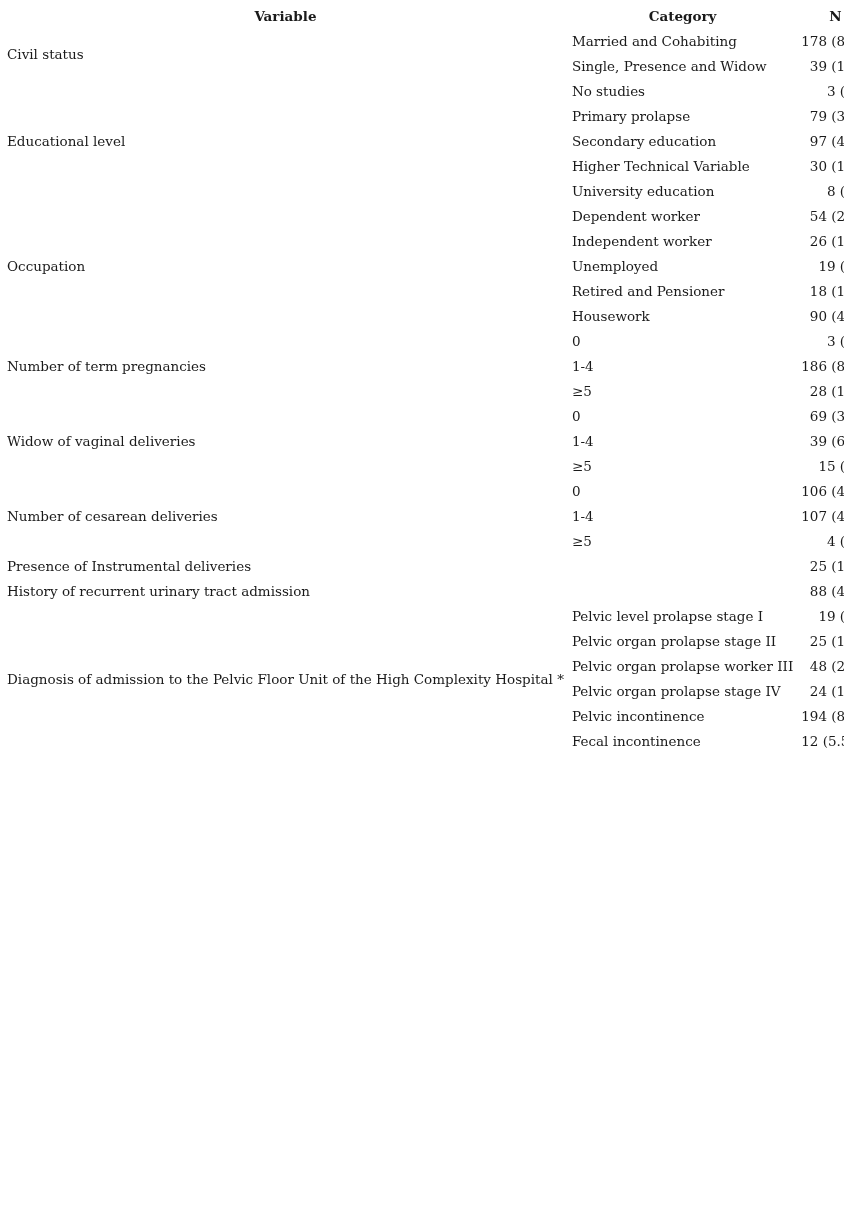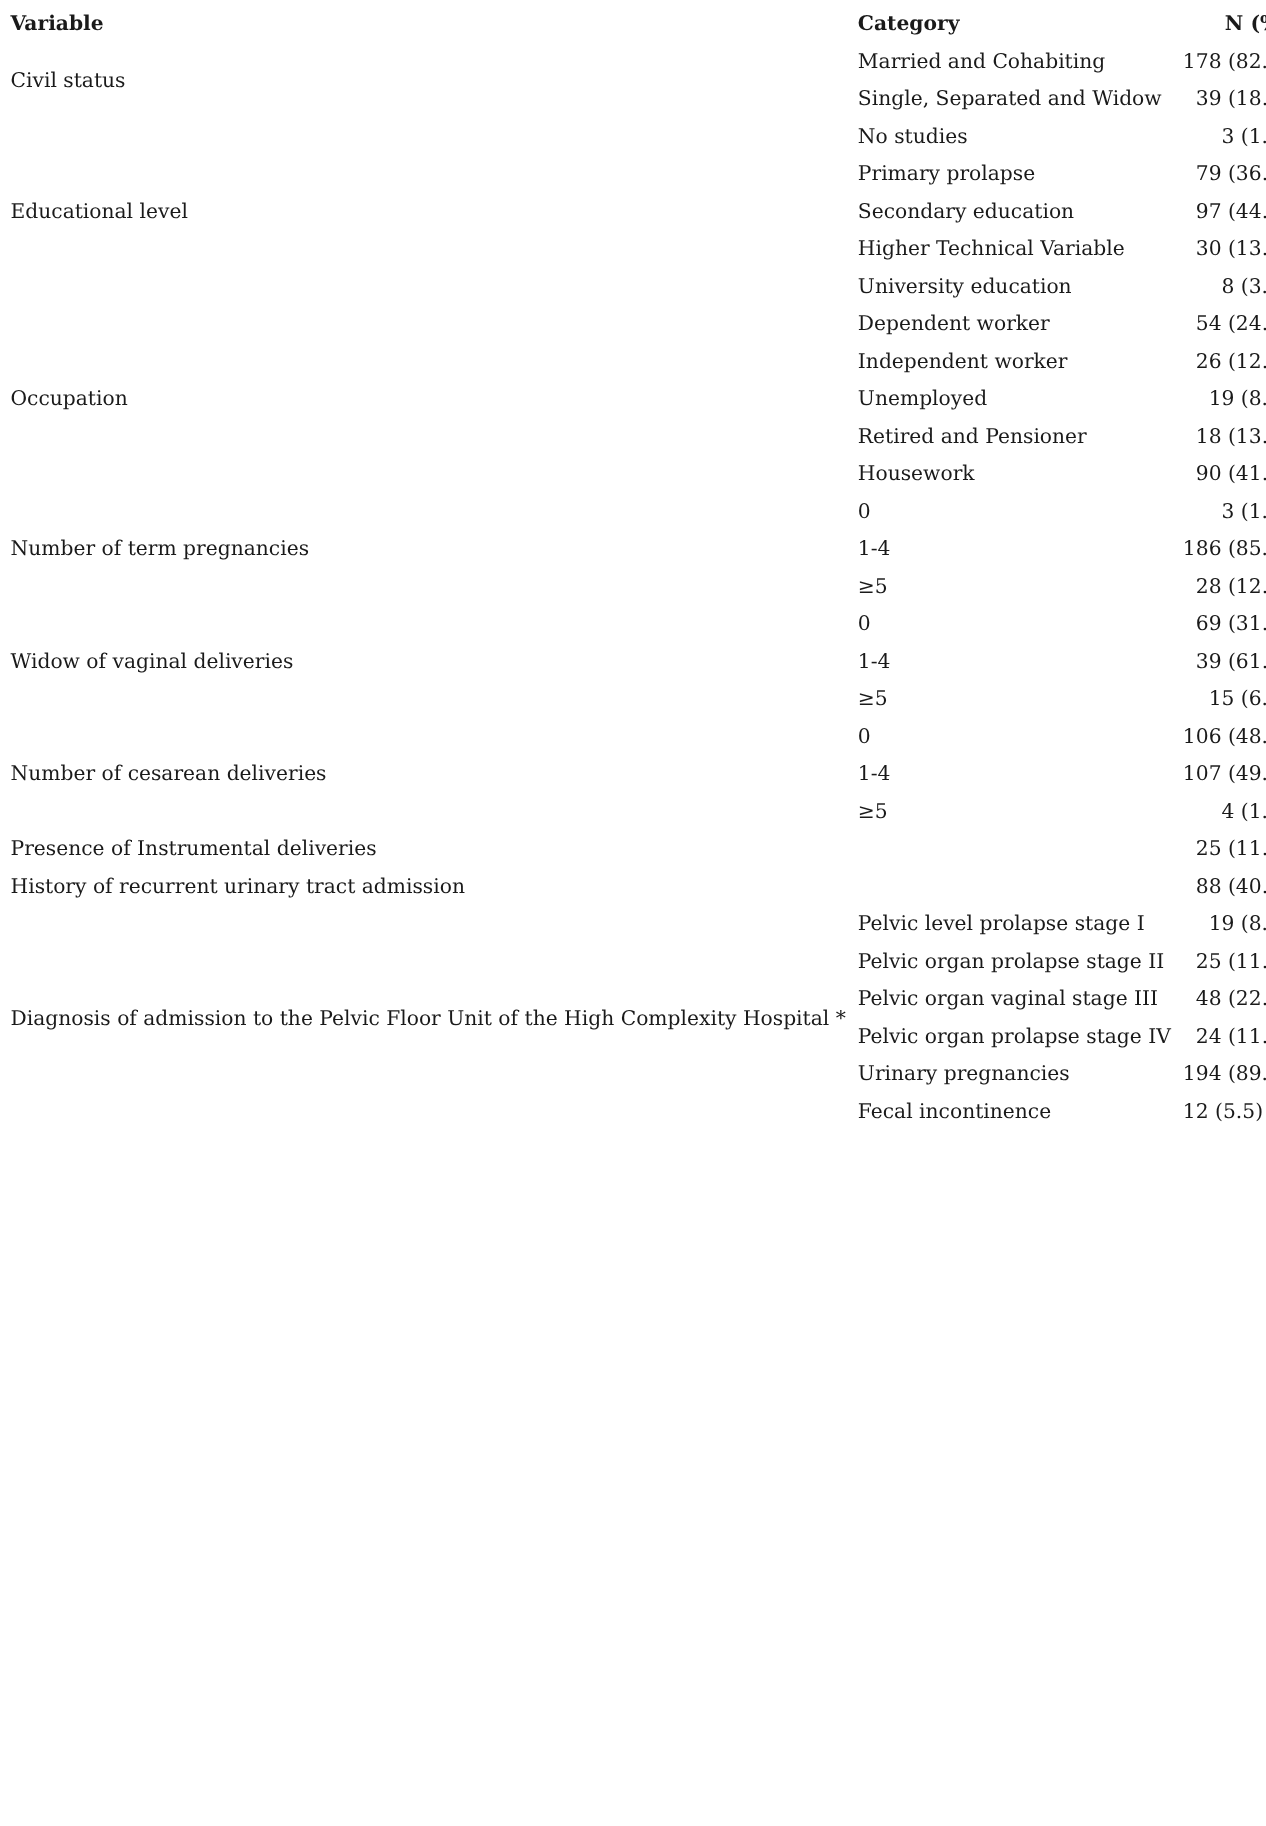--- a/index.html
+++ b/index.html
@@ -13,21 +13,21 @@
     position: absolute; left: 3px; top: 4px;
     width: 838px;
   }
   td, th {
     padding: 0 4px;
     height: 25px;
     line-height: 25px;
     white-space: nowrap;
     vertical-align: middle;
   }
-  th { font-weight: bold; text-align: left; }
+  th { font-weight: bold; text-align: center; }
   th.n, td.n { text-align: right; }
   td.n.left { text-align: left; }
   .col-var { width: 542px; }
   .col-cat { width: 200px; }
 </style>
 </head>
 <body>
 
 <table>
   <thead>
@@ -37,21 +37,21 @@
       <th class="n">N (%)</th>
     </tr>
   </thead>
   <tbody id="tbody">
       <tr>
         <td rowspan="2">Civil status</td>
         <td>Married and Cohabiting</td>
         <td class="n">178 (82.0)</td>
       </tr>
       <tr>
-        <td>Single, Separated and Widow</td>
+        <td>Single, Presence and Widow</td>
         <td class="n">39 (18.0)</td>
       </tr>
       <tr>
         <td rowspan="5">Educational level</td>
         <td>No studies</td>
         <td class="n">3 (1.4)</td>
       </tr>
       <tr>
         <td>Primary prolapse</td>
         <td class="n">79 (36.4)</td>
@@ -141,29 +141,29 @@
       <tr>
         <td rowspan="6">Diagnosis of admission to the Pelvic Floor Unit of the High Complexity Hospital *</td>
         <td>Pelvic level prolapse stage I</td>
         <td class="n">19 (8.8)</td>
       </tr>
       <tr>
         <td>Pelvic organ prolapse stage II</td>
         <td class="n">25 (11.5)</td>
       </tr>
       <tr>
-        <td>Pelvic organ vaginal stage III</td>
+        <td>Pelvic organ prolapse worker III</td>
         <td class="n">48 (22.1)</td>
       </tr>
       <tr>
         <td>Pelvic organ prolapse stage IV</td>
         <td class="n">24 (11.1)</td>
       </tr>
       <tr>
-        <td>Urinary pregnancies</td>
+        <td>Pelvic incontinence</td>
         <td class="n">194 (89.4)</td>
       </tr>
       <tr>
         <td>Fecal incontinence</td>
         <td class="n left">12 (5.5)</td>
       </tr>
     </tbody>
 </table>
 
 </body></html>

